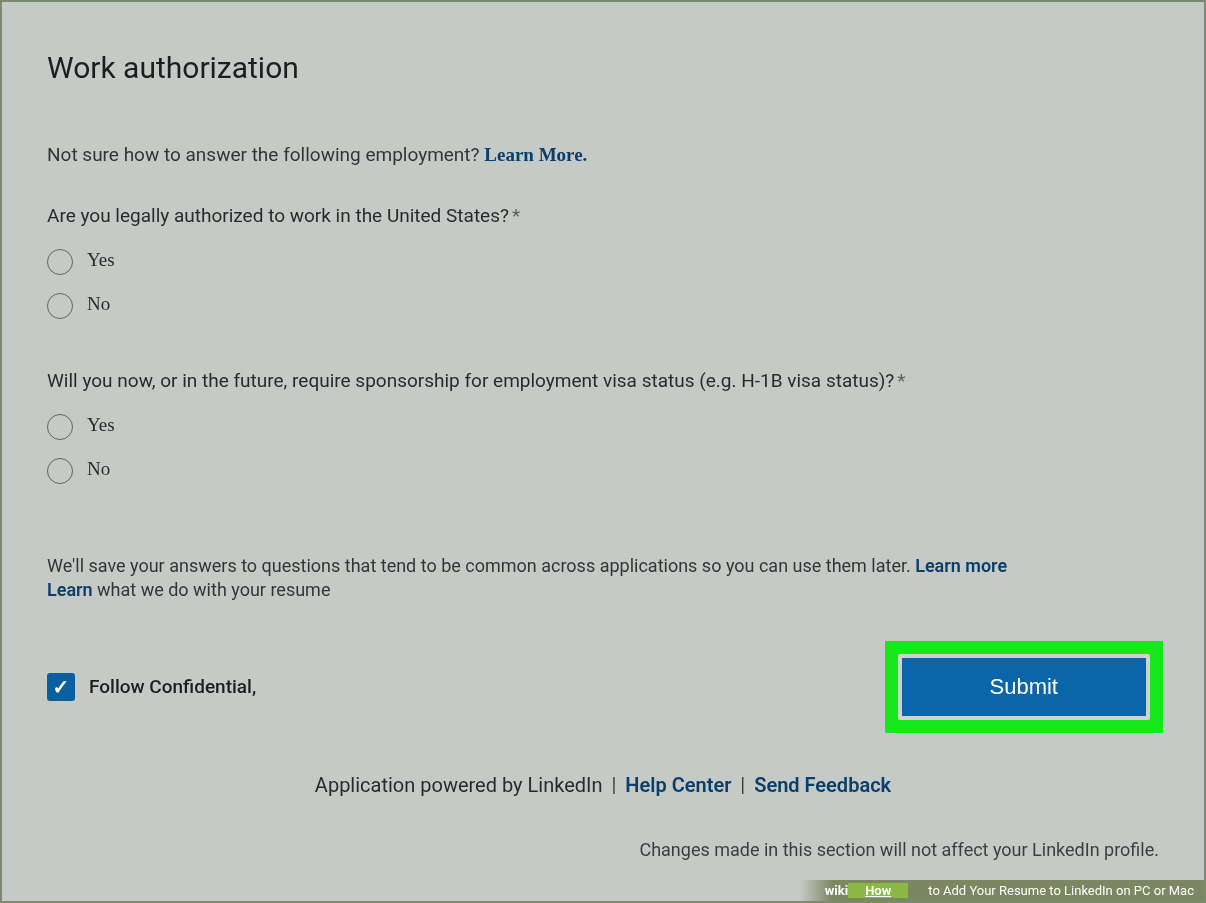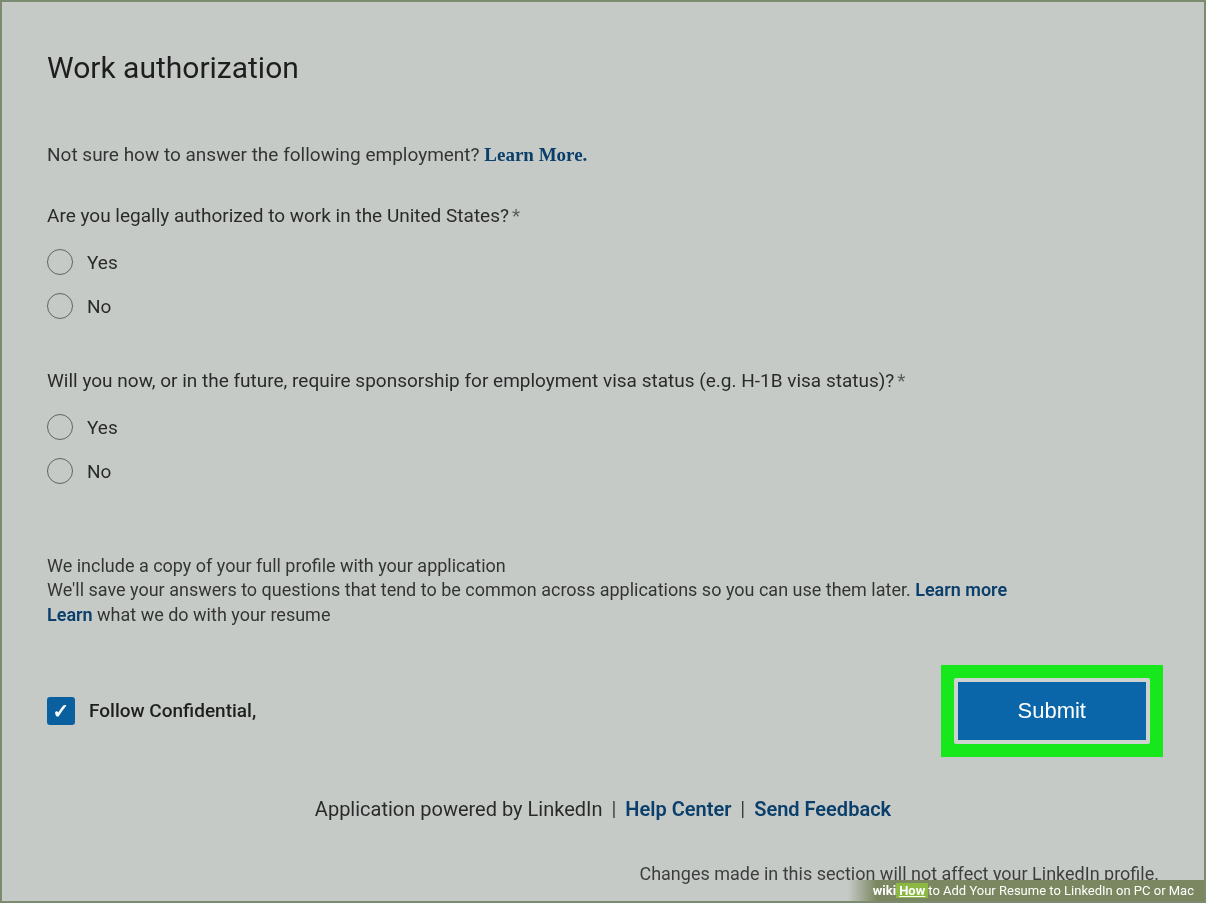--- a/index.html
+++ b/index.html
@@ -42,23 +42,23 @@
       font-size: 19px;
       color: rgba(0,0,0,0.8);
       margin-bottom: 22px;
     }
     .required-star {
       color: rgba(0,0,0,0.55);
       margin-left: 3px;
     }
     .radio-option {
       display: flex;
-      align-items: center;
       margin-bottom: 18px;
       cursor: pointer;
+      font-family: Liberation Serif, serif;
     }
     .radio-circle {
       width: 26px;
       height: 26px;
       border: 1.5px solid rgba(0,0,0,0.5);
       border-radius: 50%;
       margin-right: 14px;
       background: transparent;
     }
     .radio-label {
@@ -112,21 +112,21 @@
       padding: 13px;
       position: relative;
       right: -4px;
     }
     .submit-button {
       background: #0a66a8;
       color: white;
       font-size: 22px;
       font-weight: 500;
       border: 4px solid #cfd3d0;
-      padding: 16px 60px;
+      padding: 16px 88px;
       cursor: pointer;
       border-radius: 2px;
     }
     .footer-links {
       text-align: center;
       margin-top: 40px;
       font-size: 20px;
       color: rgba(0,0,0,0.8);
     }
     .footer-link {
@@ -156,23 +156,23 @@
       align-items: flex-start;
     }
     .watermark-logo {
       font-weight: bold;
       color: white;
       margin-right: 0px;
     }
     .watermark-how {
       background: #8ab843;
       color: white;
-      padding: 0 3px;
+      padding: 0 17px;
       font-weight: bold;
-      margin-right: 0;
+      margin-right: 20px;
       text-decoration: underline;
     }
   </style>
 </head>
 <body>
 
 <div class="container">
   <h1 class="page-title">Work authorization</h1>
 
   <p class="help-text">
@@ -201,21 +201,20 @@
       <div class="radio-circle"></div>
       <span class="radio-label">Yes</span>
     </div>
     <div class="radio-option">
       <div class="radio-circle"></div>
       <span class="radio-label">No</span>
     </div>
   </div>
 
   <div class="info-section">
-    <div>We include a copy of your full profile with your application</div>
     <div>
       <span>We'll save your answers to questions that tend to be common across applications so you can use them later. </span><span class="info-link">Learn more</span>
     </div>
     <div>
       <span class="info-link">Learn</span><span> what we do with your resume</span>
     </div>
   </div>
 
   <div class="bottom-row">
     <div class="checkbox-wrapper">

